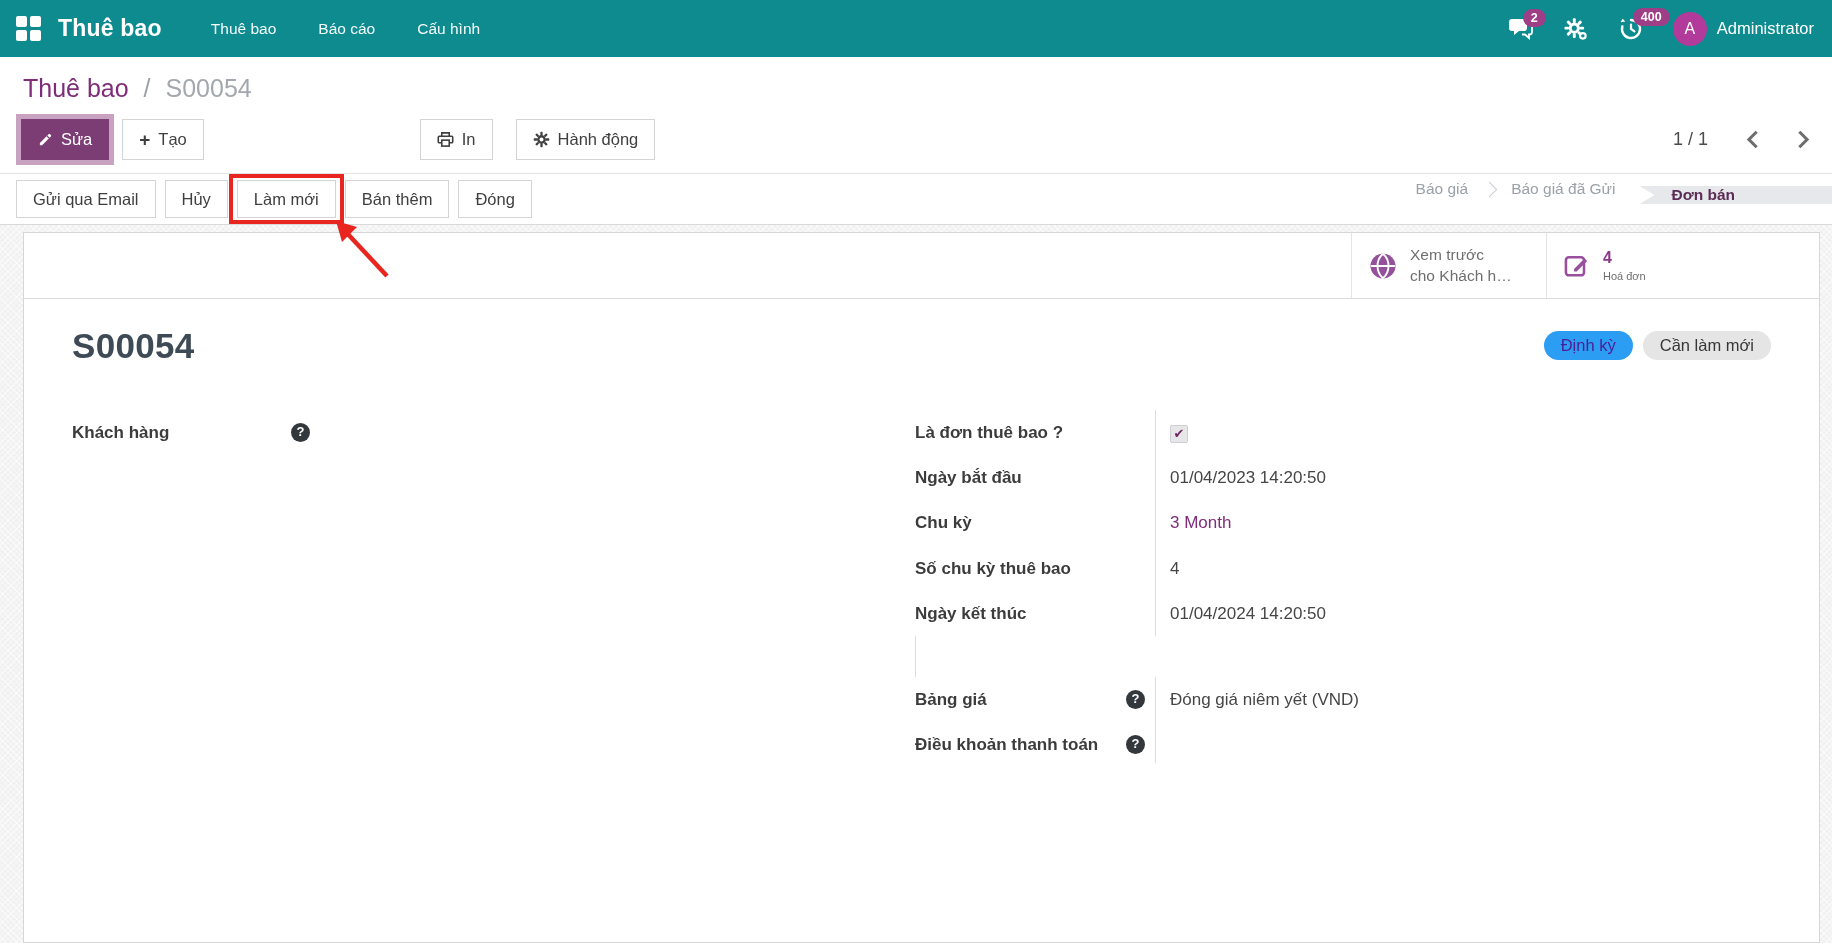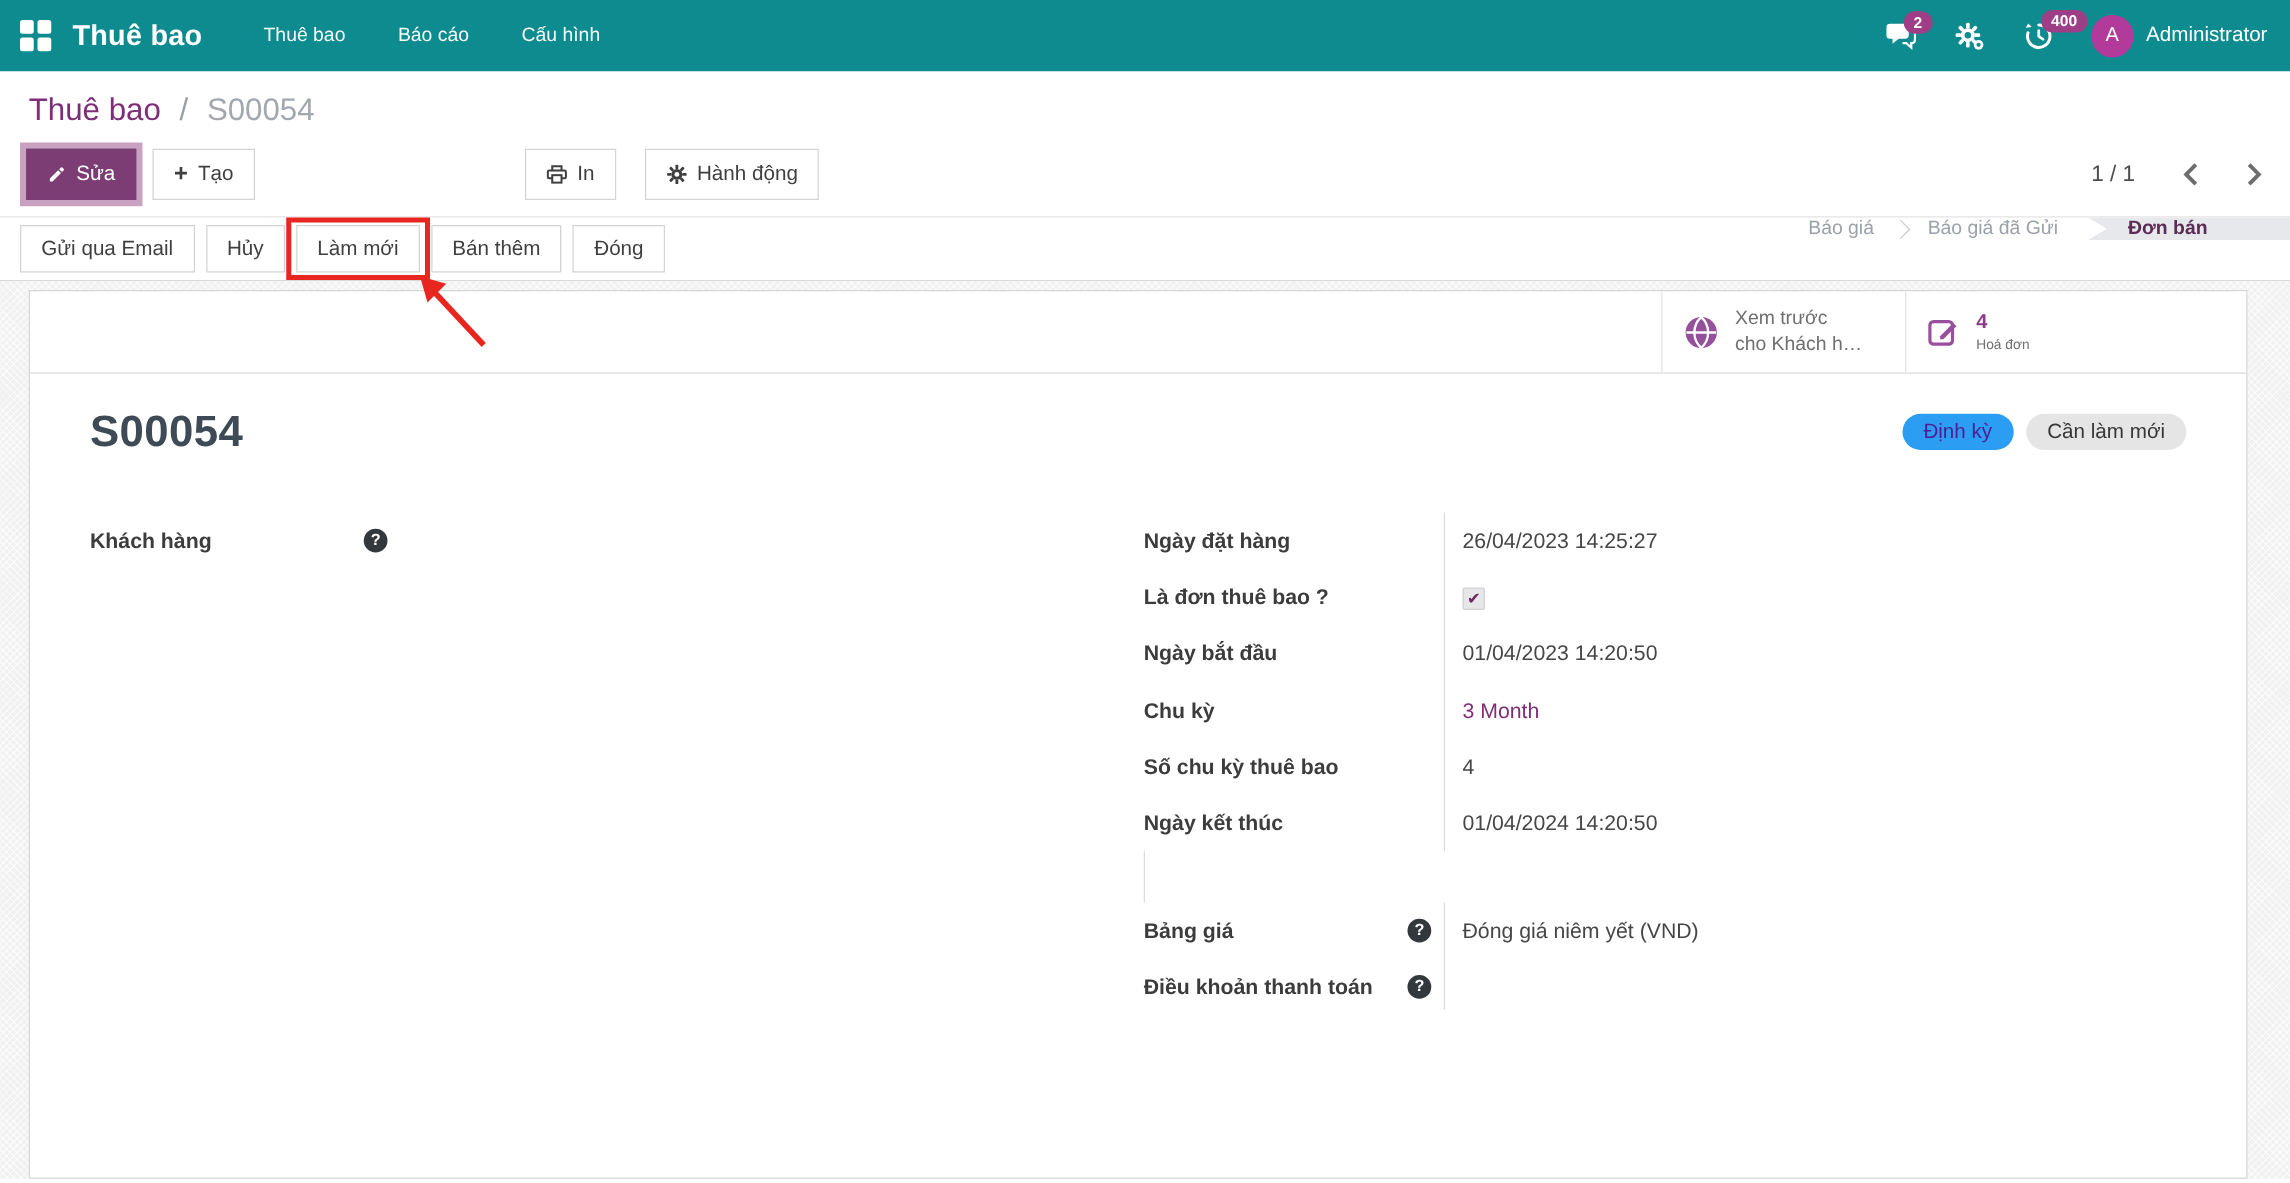--- a/index.html
+++ b/index.html
@@ -42,25 +42,25 @@
   
   .cp-row2 { display:flex; align-items:flex-start; border-top:1px solid #e3e3e3; border-bottom:1px solid #d9d9d9; padding-left:16px; min-height:50px; }
   .action-btns { display:flex; align-items:center; gap:9px; padding:6px 0; }
   .btn-sm { height:38px; }
   .annot-wrap { position:relative; display:inline-flex; }
   .annotation-box { position:absolute; inset:-6px -8px; border:4px solid #e8251f; pointer-events:none; }
   .annotation-arrow { position:absolute; left:92px; top:34px; pointer-events:none; }
   .statusbar { margin-left:auto; display:flex; align-items:stretch; }
   .step { display:flex; align-items:center; font-size:15.5px; color:#9ba1a9; padding:0 16px; cursor:pointer; }
   .step-sep { width:11px; height:11px; border-top:1px solid #c9ccd2; border-right:1px solid #c9ccd2; transform:rotate(45deg); align-self:center; }
-  .step-active { background:#e7e8eb; color:#5b2c56; font-weight:700; padding:0 66px 0 32px;
-                 clip-path:polygon(0 0, 15px 50%, 0 100%, 100% 100%, 100% 0); margin-left:8px; }
-
-  
-  .o-content { height:718px; padding:7px 34px 0 23px;
+  .step-active { background:#e7e8eb; color:#5b2c56; font-weight:700; padding:0 97px 0 32px;
+                 clip-path:polygon(0 0, 15px 50%, 0 100%, 100% 100%, 100% 0); margin-left:8px;margin-top:12px; }
+
+  
+  .o-content { height:718px; padding:7px 12px 0 23px;
       background-color:#f1f1f2;
       background-image:repeating-linear-gradient(45deg, rgba(255,255,255,.55) 0 1px, transparent 1px 4px),
                        repeating-linear-gradient(-45deg, rgba(255,255,255,.55) 0 1px, transparent 1px 4px); }
   .sheet { background:#fff; border:1px solid #d6d6d6; width:100%; height:711px; }
 
   .stat-row { display:flex; justify-content:flex-end; border-bottom:1px solid #dcdcdc; height:66px; }
   .stat-btn { display:flex; align-items:center; gap:12px; border-left:1px solid #e4e4e4; padding:6px 16px; cursor:pointer; }
   .stat-btn.w1{ width:195px; } .stat-btn.w2{ width:273px; } .stat-btn.w3{ width:231px; }
   .stat-text { font-size:15.5px; color:#6f6f6f; line-height:1.35; }
   .stat-value { color:#8b3a87; font-weight:700; font-size:16px; }
@@ -273,26 +273,20 @@
             <div class="flabel">
               <span class="ltext">Khách hàng</span>
               <span class="help">?</span>
             </div>
           </div>
         </div>
 
         <div class="fcol fcol-right">
           <div class="frow">
             <div class="flabel">
-                <span class="ltext">Ngày đặt hàng</span>
-              </div>
-            <div class="fvalue">26/04/2023 14:25:27</div>
-          </div>
-          <div class="frow">
-            <div class="flabel">
                 <span class="ltext">Là đơn thuê bao ?</span>
               </div>
             <div class="fvalue">
               <span class="checkbox">
                   <span class="chk">✔</span>
                 </span>
             </div>
           </div>
           <div class="frow">
             <div class="flabel">

